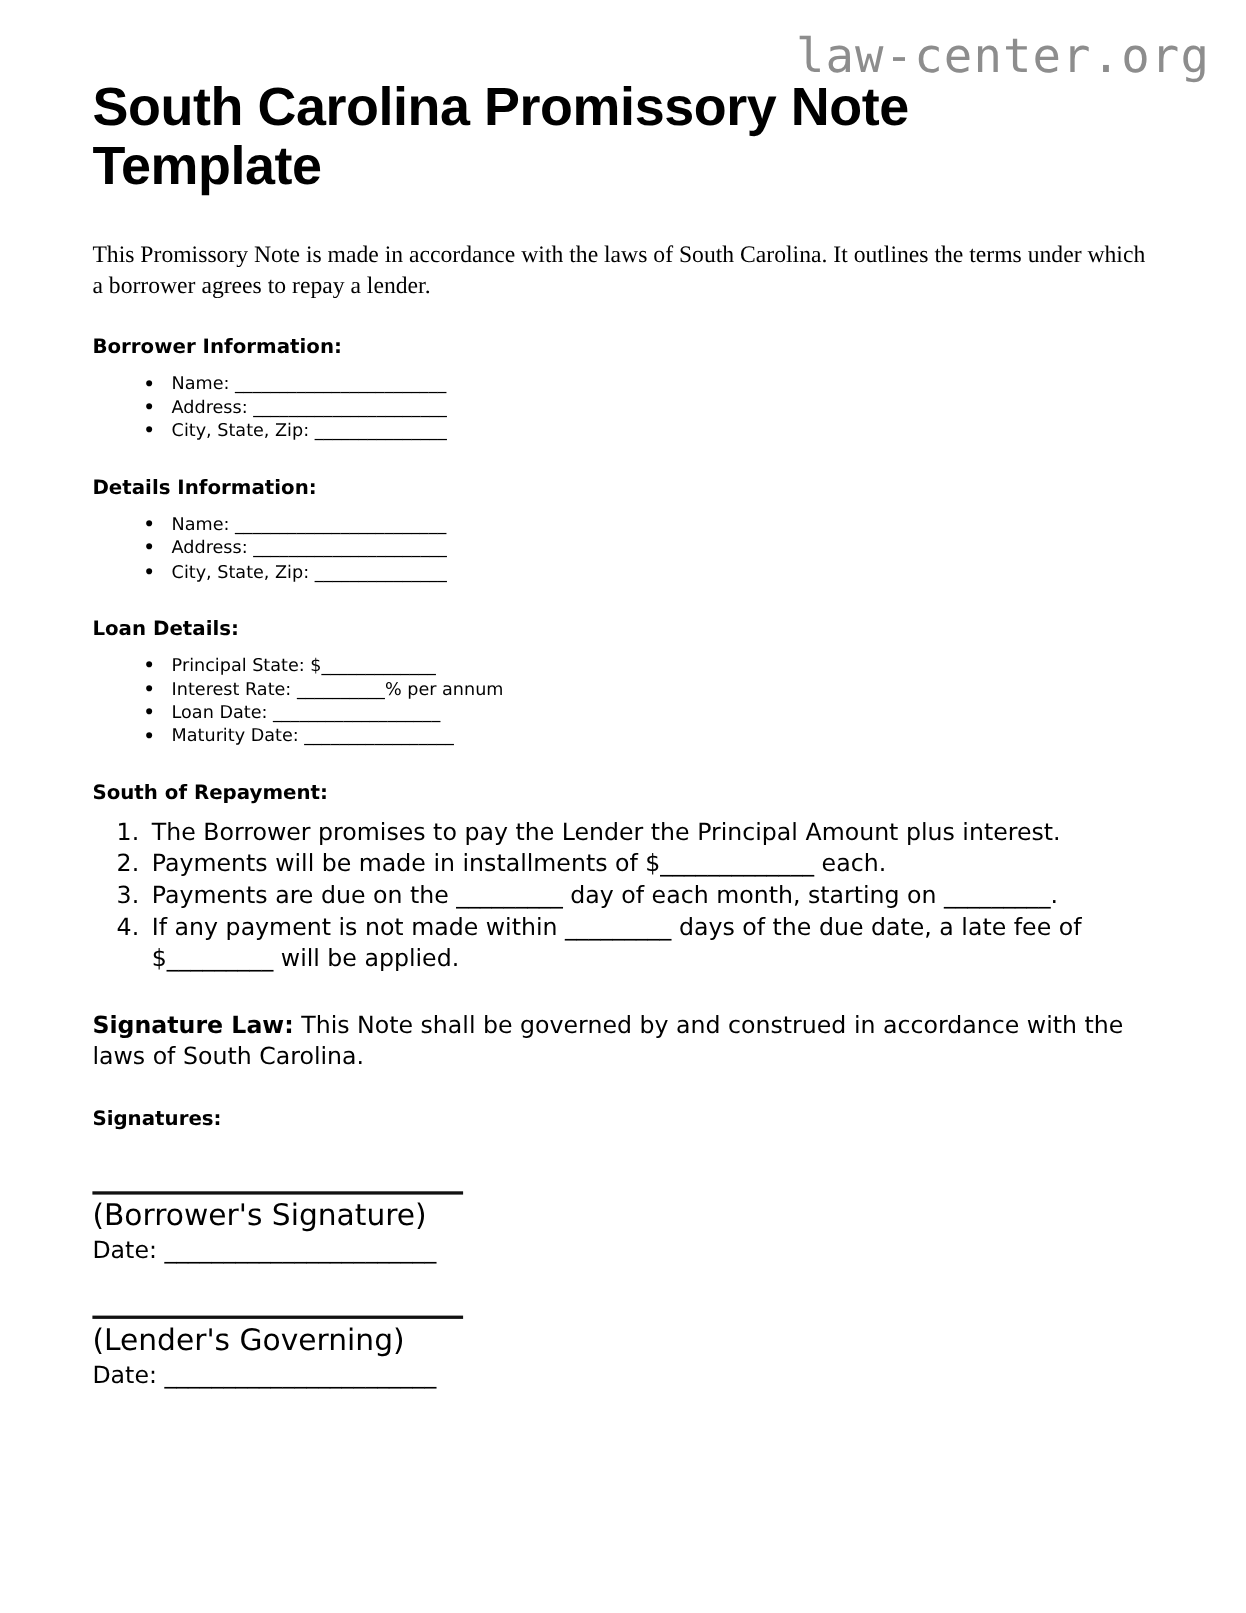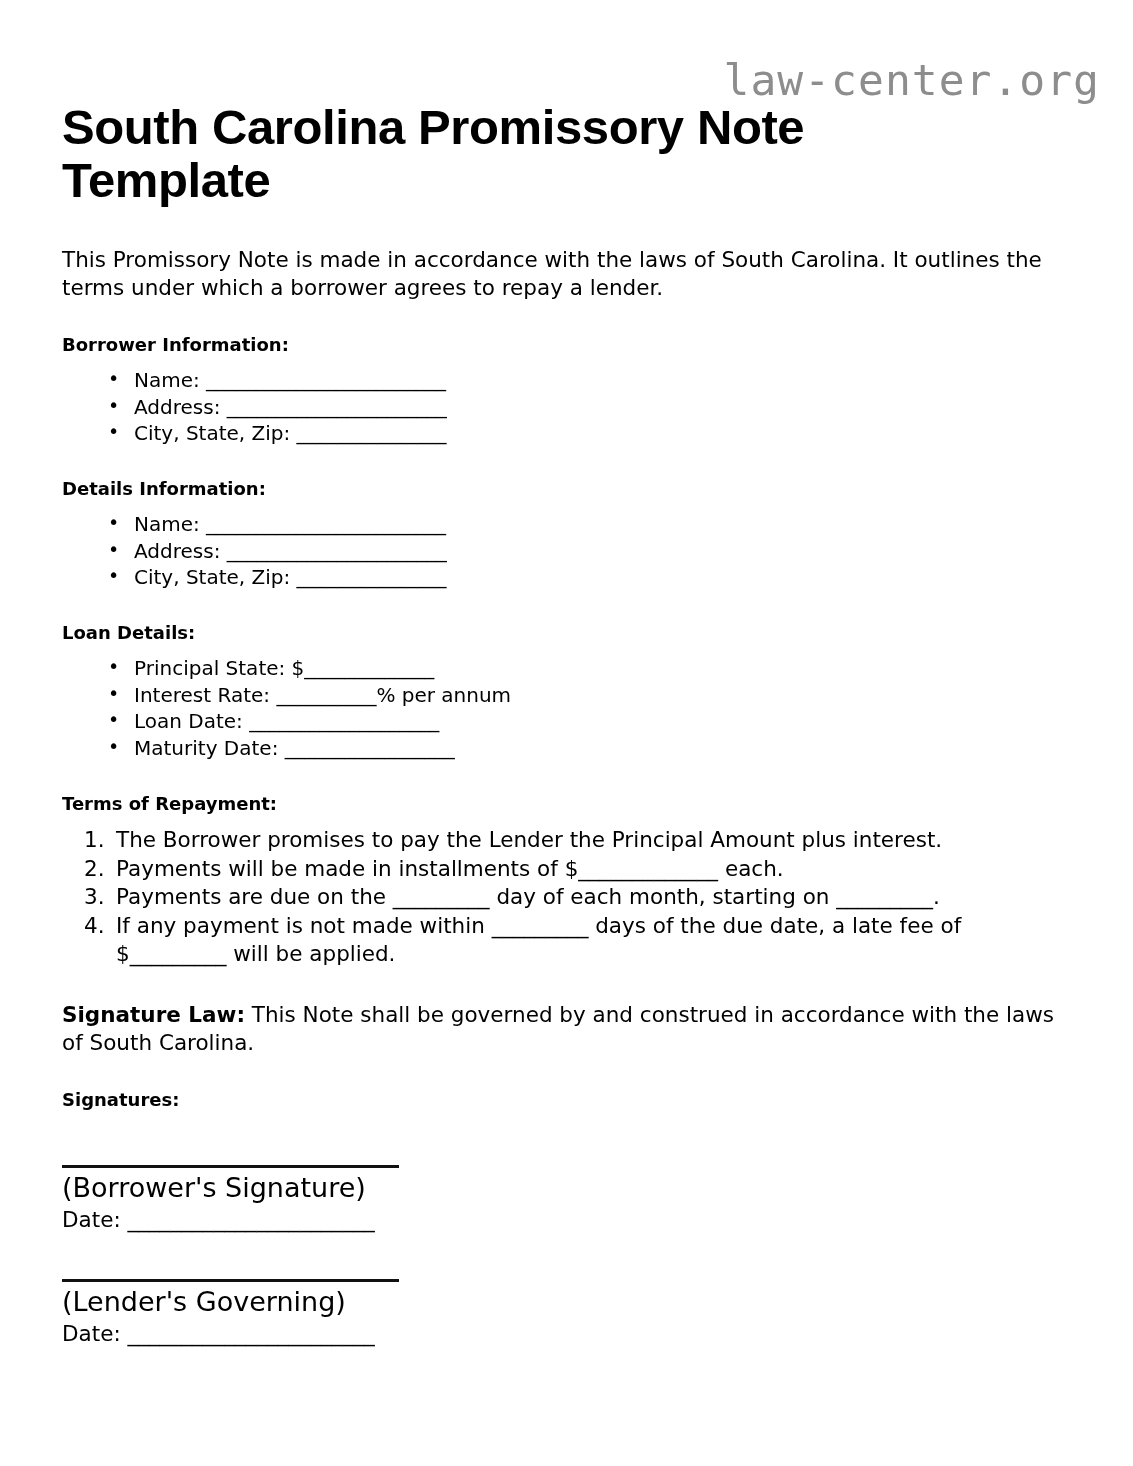--- a/index.html
+++ b/index.html
@@ -15,22 +15,21 @@
     font-family: "DejaVu Sans", sans-serif;
     color: #000000;
     overflow: hidden;
   }
 
   .page {
     position: relative;
     width: 1133px;
     height: 1076px;
     box-sizing: border-box;
-    padding: 0 62px;
-    margin-top: 29px;
+    padding: 0 84px;
   }
 
   
   .watermark {
     position: absolute;
     top: 30px;
     right: 33px;
     font-family: "DejaVu Sans Mono", "Liberation Mono", monospace;
     font-size: 43px;
     letter-spacing: 1px;
@@ -55,39 +54,40 @@
     z-index: 2;
   }
 
   
   .intro {
     margin: 0;
     padding-top: 38px;
     font-size: 21.5px;
     line-height: 1.32;
     max-width: 1012px;
+    font-family: Liberation Serif, serif;
   }
 
   h2.section-head {
     margin: 0;
     padding-top: 30px;
     font-size: 18px;
     font-weight: bold;
     line-height: 1.3;
   }
 
   
   ul.fields {
     margin: 0;
     padding: 11px 0 0 72px;
     list-style: none;
   }
   ul.fields li {
     position: relative;
-    font-size: 20px;
+    font-size: 16px;
     line-height: 1.33;
     white-space: nowrap;
   }
   ul.fields li::before {
     content: "\2022";
     position: absolute;
     left: -26px;
     top: -1px;
     font-size: 19px;
   }
@@ -173,21 +173,21 @@
   </ul>
 
   <h2 class="section-head">Loan Details:</h2>
   <ul class="fields">
     <li>Principal State: $_____________</li>
     <li>Interest Rate: __________% per annum</li>
     <li>Loan Date: ___________________</li>
     <li>Maturity Date: _________________</li>
   </ul>
 
-  <h2 class="section-head">Terms of Repayment:</h2>
+  <h2 class="section-head">South of Repayment:</h2>
   <ol class="terms">
     <li>The Borrower promises to pay the Lender the Principal Amount plus interest.</li>
     <li>Payments will be made in installments of $_____________ each.</li>
     <li>Payments are due on the _________ day of each month, starting on _________.</li>
     <li>If any payment is not made within _________ days of the due date, a late fee of $_________ will be applied.</li>
   </ol>
 
   <p class="governing">
     <b>Signature Law:</b><span> This Note shall be governed by and construed in accordance with the laws of South Carolina.</span>
   </p>

